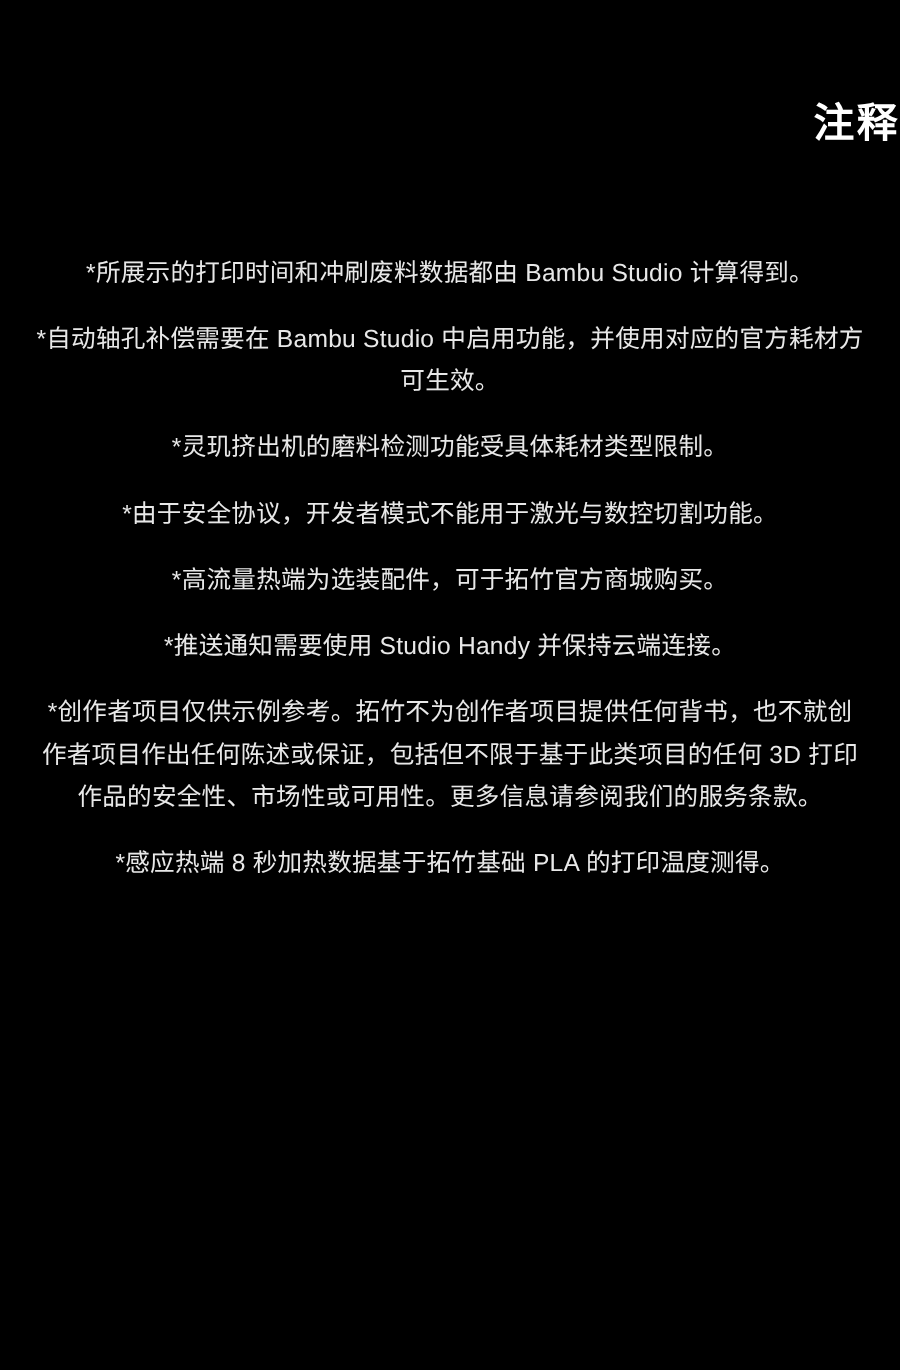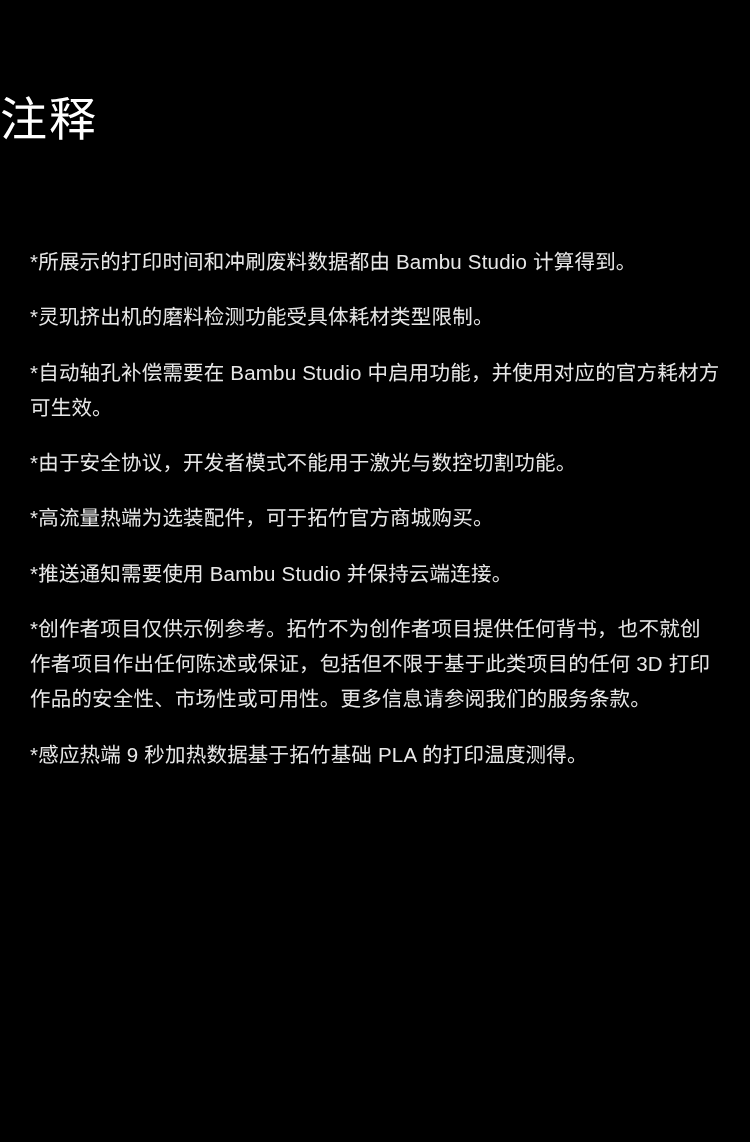--- a/index.html
+++ b/index.html
@@ -17,56 +17,56 @@
   }
   .page {
     width: 750px;
     min-height: 1142px;
     box-sizing: border-box;
     background: #000000;
     padding: 0 0 40px 0;
     position: relative;
   }
   .title {
-    text-align: left;
-    font-size: 47px;
-    font-weight: normal;
+    text-align: right;
+    font-size: 34px;
+    font-weight: bold;
     letter-spacing: 2px;
     color: #ffffff;
     padding-top: 58px;
     padding-bottom: 10px;
     line-height: 1.3;
   }
   .notes {
     margin: 0;
     padding: 52px 30px 0 30px;
     list-style: none;
   }
   .note {
     font-size: 20.5px;
     line-height: 1.72;
     color: #e8e8e8;
     margin: 0 0 20px 0;
-    text-align: left;
+    text-align: center;
     letter-spacing: 0.2px;
     word-break: break-word;
   }
 </style>
 </head>
 <body>
 
 <div class="page">
 
   <h1 class="title">注释</h1>
 
   <div class="notes">
     <p class="note">*所展示的打印时间和冲刷废料数据都由 Bambu Studio 计算得到。</p>
+    <p class="note">*自动轴孔补偿需要在 Bambu Studio 中启用功能，并使用对应的官方耗材方可生效。</p>
     <p class="note">*灵玑挤出机的磨料检测功能受具体耗材类型限制。</p>
-    <p class="note">*自动轴孔补偿需要在 Bambu Studio 中启用功能，并使用对应的官方耗材方可生效。</p>
     <p class="note">*由于安全协议，开发者模式不能用于激光与数控切割功能。</p>
     <p class="note">*高流量热端为选装配件，可于拓竹官方商城购买。</p>
-    <p class="note">*推送通知需要使用 Bambu Studio 并保持云端连接。</p>
+    <p class="note">*推送通知需要使用 Studio Handy 并保持云端连接。</p>
     <p class="note">*创作者项目仅供示例参考。拓竹不为创作者项目提供任何背书，也不就创作者项目作出任何陈述或保证，包括但不限于基于此类项目的任何 3D 打印作品的安全性、市场性或可用性。更多信息请参阅我们的服务条款。</p>
-    <p class="note">*感应热端 9 秒加热数据基于拓竹基础 PLA 的打印温度测得。</p>
+    <p class="note">*感应热端 8 秒加热数据基于拓竹基础 PLA 的打印温度测得。</p>
 
   </div>
 
 </div>
 
 </body></html>

